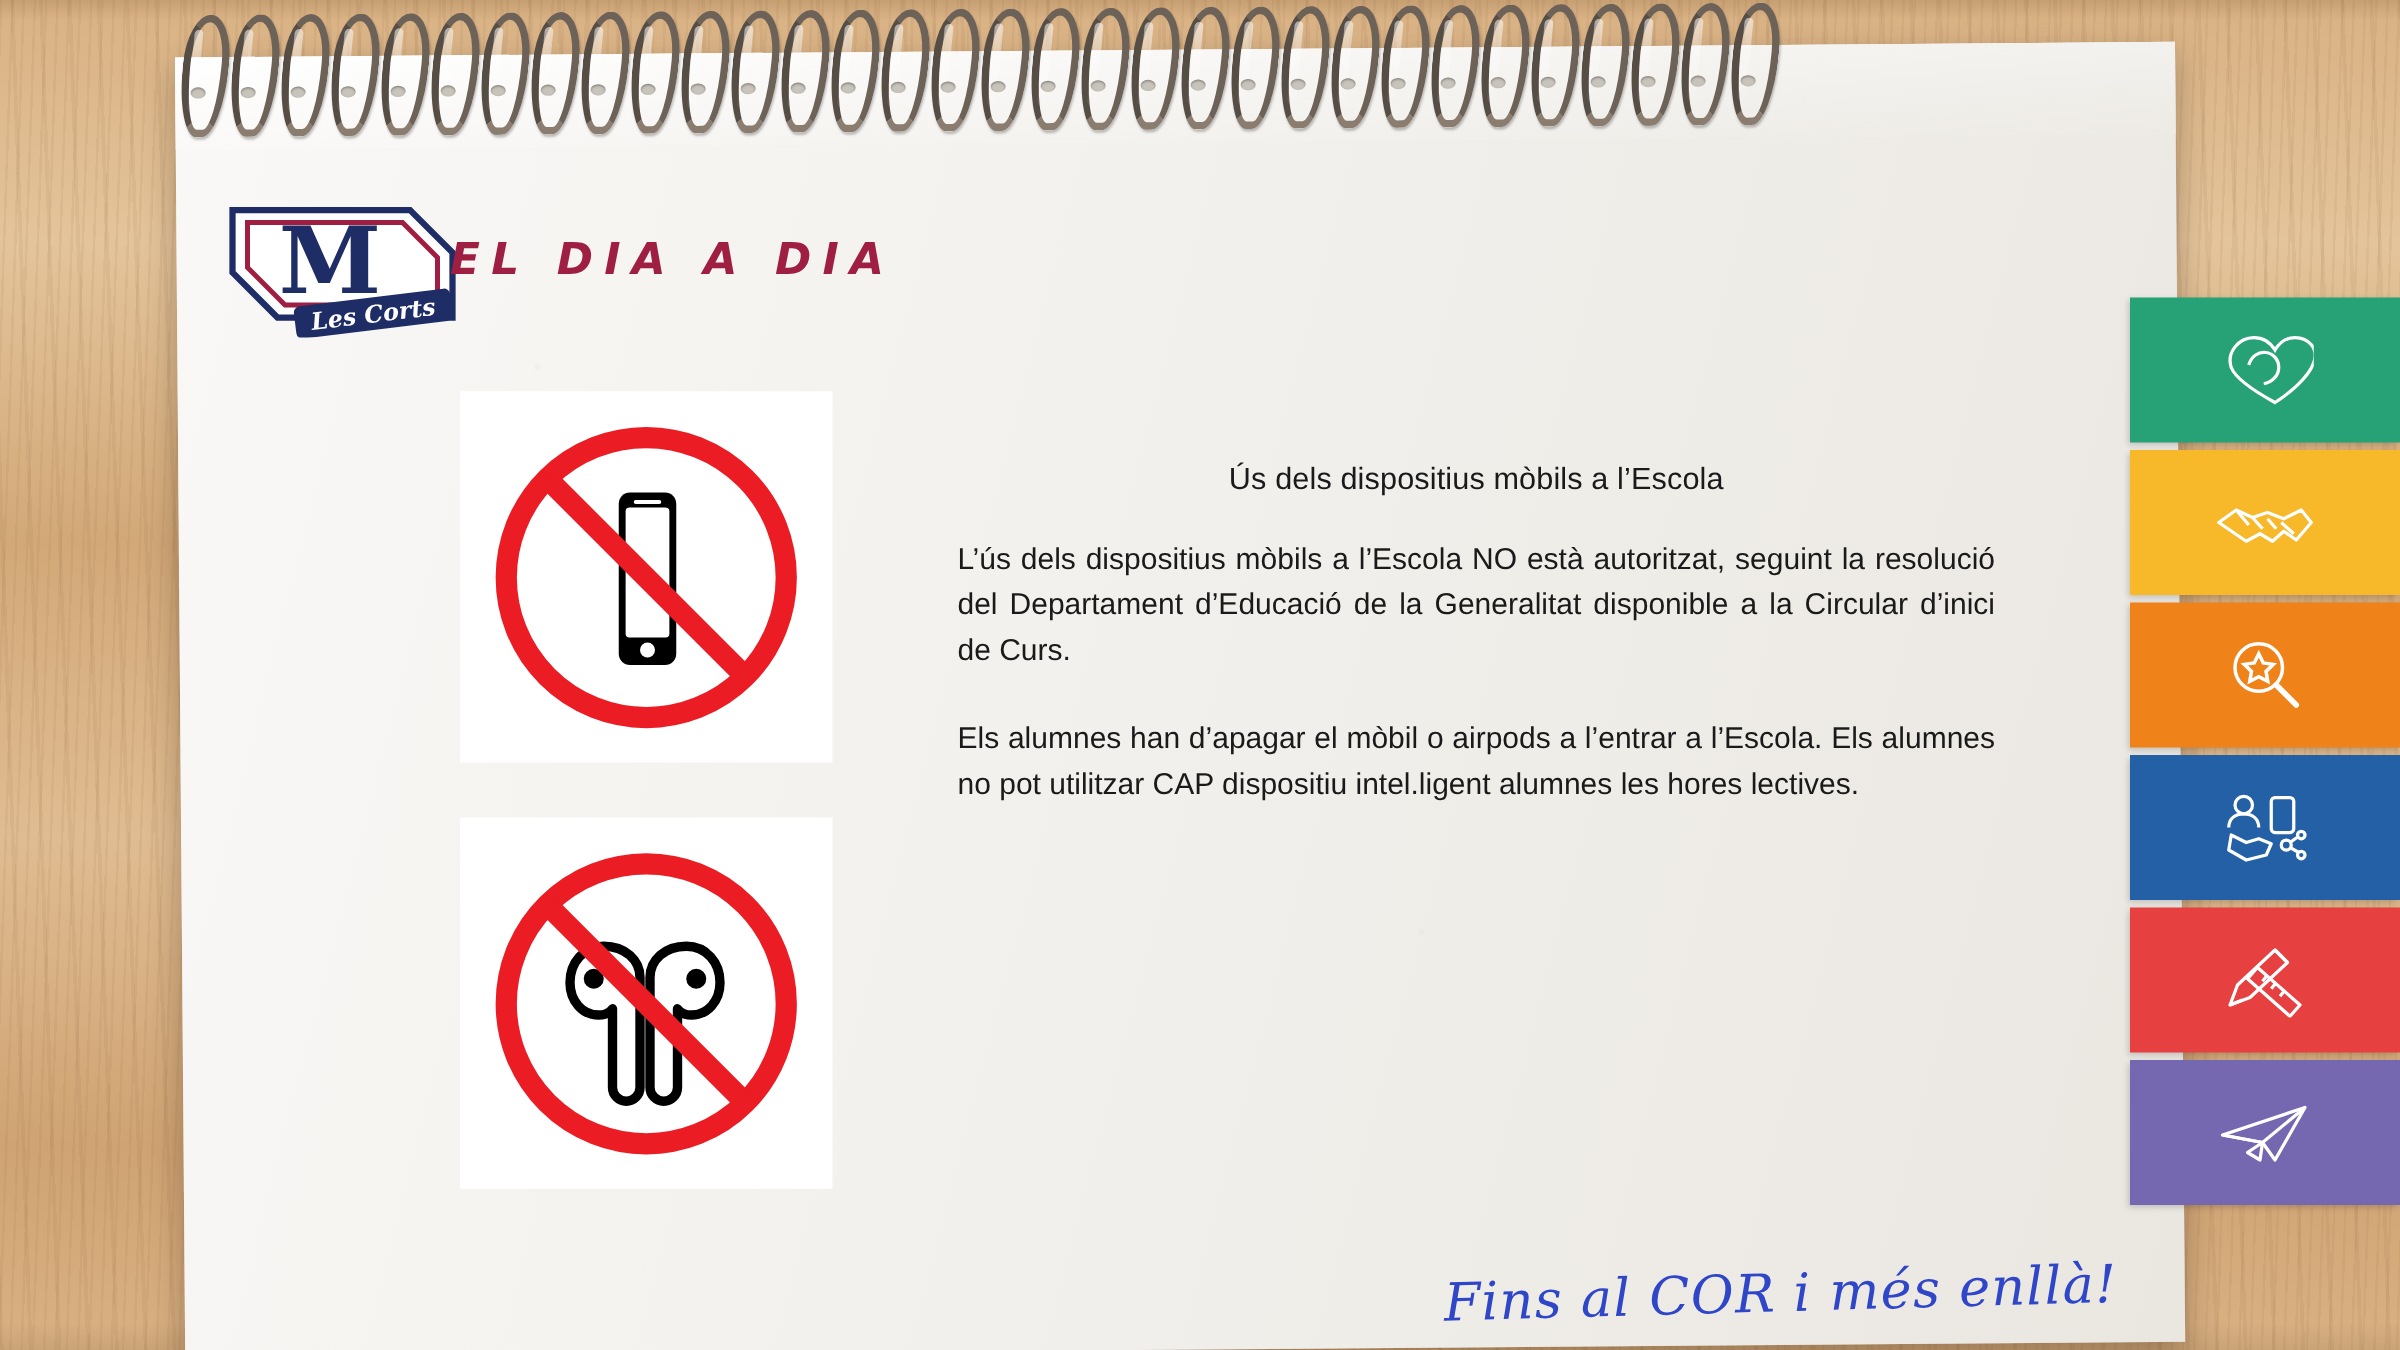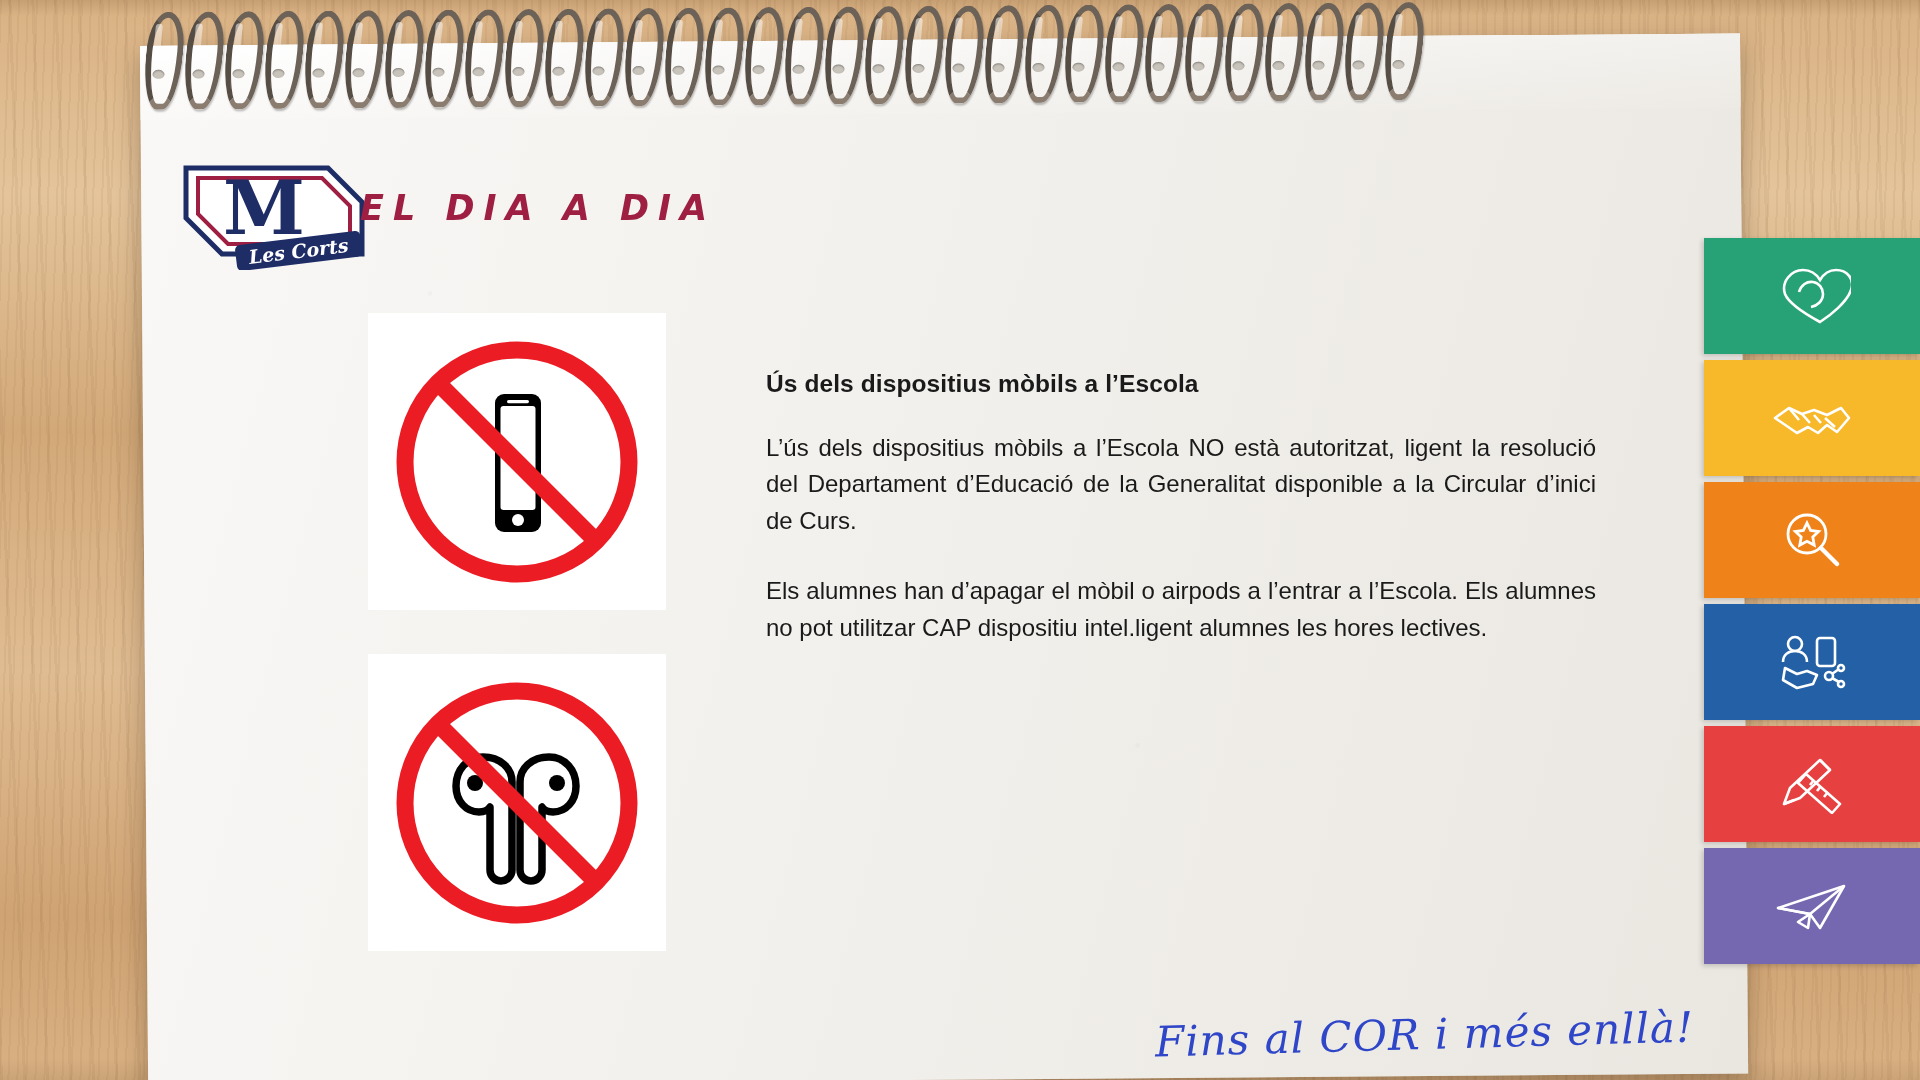--- a/index.html
+++ b/index.html
@@ -169,22 +169,22 @@
   .text-block {
     position: absolute;
     left: 766px;
     top: 370px;
     width: 830px;
     z-index: 4;
     color: #1a1a1a;
   }
   .text-title {
     font-size: 24.5px;
-    font-weight: 700;
-    text-align: left;
+    font-weight: 400;
+    text-align: center;
     margin: 0 0 32px 0;
     letter-spacing: 0.1px;
   }
   .text-para {
     font-size: 24px;
     line-height: 1.52;
     text-align: justify;
     text-justify: inter-word;
     margin: 0 0 34px 0;
   }
@@ -404,21 +404,21 @@
         <circle cx="170" cy="110" r="8" fill="#000000" stroke="none"></circle>
       </g>
       <circle cx="130" cy="130" r="112" fill="none" stroke="#ec1c24" stroke-width="17"></circle>
       <line x1="50" y1="50" x2="210" y2="210" stroke="#ec1c24" stroke-width="17"></line>
     </svg>
     <span class="wm"></span>
   </div>
 
   <div class="text-block">
     <p class="text-title">Ús dels dispositius mòbils a l’Escola</p>
-    <p class="text-para">L’ús dels dispositius mòbils a l’Escola NO està autoritzat, ligent la resolució del Departament d’Educació de la Generalitat disponible a la Circular d’inici de Curs.</p>
+    <p class="text-para">L’ús dels dispositius mòbils a l’Escola NO està autoritzat, seguint la resolució del Departament d’Educació de la Generalitat disponible a la Circular d’inici de Curs.</p>
     <p class="text-para">Els alumnes han d’apagar el mòbil o airpods a l’entrar a l’Escola. Els alumnes no pot utilitzar CAP dispositiu intel.ligent alumnes les hores lectives.</p>
   </div>
 
   <div class="signature">Fins al COR i més enllà!</div>
 
   <div class="tabs">
 
     <div class="tab" style="background:#27a276">
       <svg width="78" height="64" viewBox="0 0 78 64" fill="none" stroke="#ffffff" stroke-width="2.6">
         <path d="M12 30 c-4 -12 6 -24 18 -24 c9 0 14 5 17 10 c3 -5 8 -10 16 -10 c11 0 19 9 15 20 c-4 12 -20 25 -31 32 c-11 -6 -31 -18 -35 -28 z"></path>

